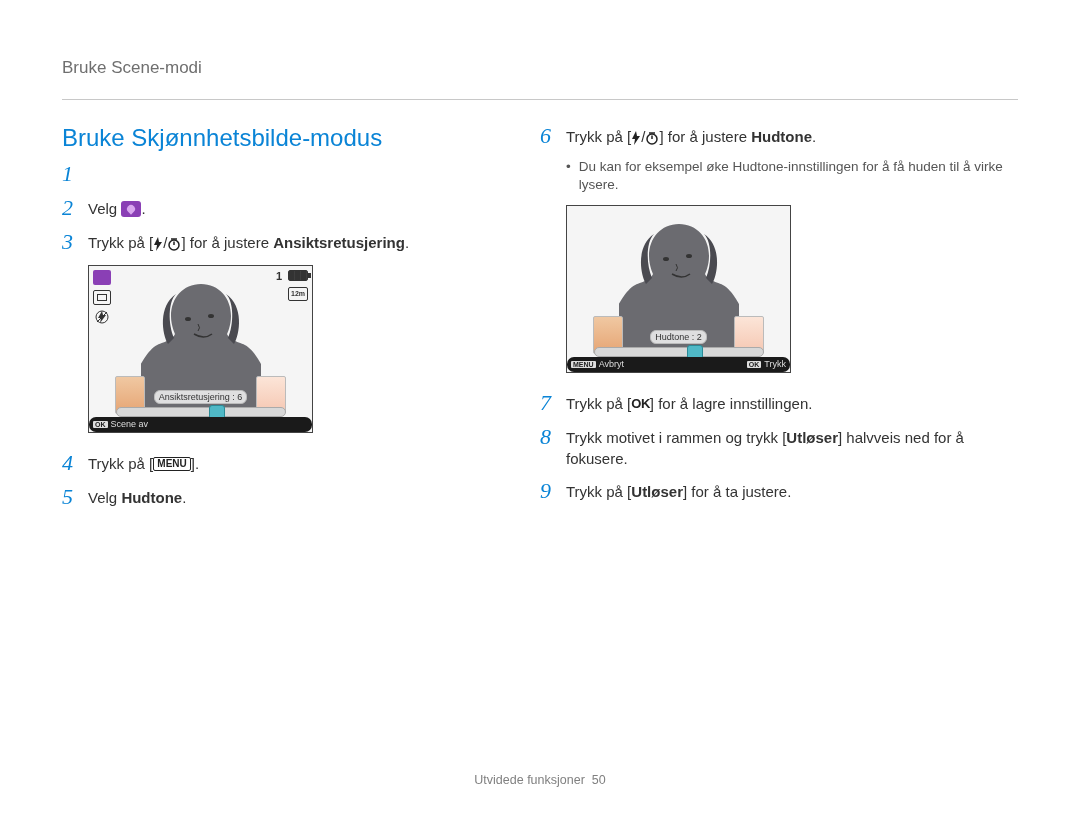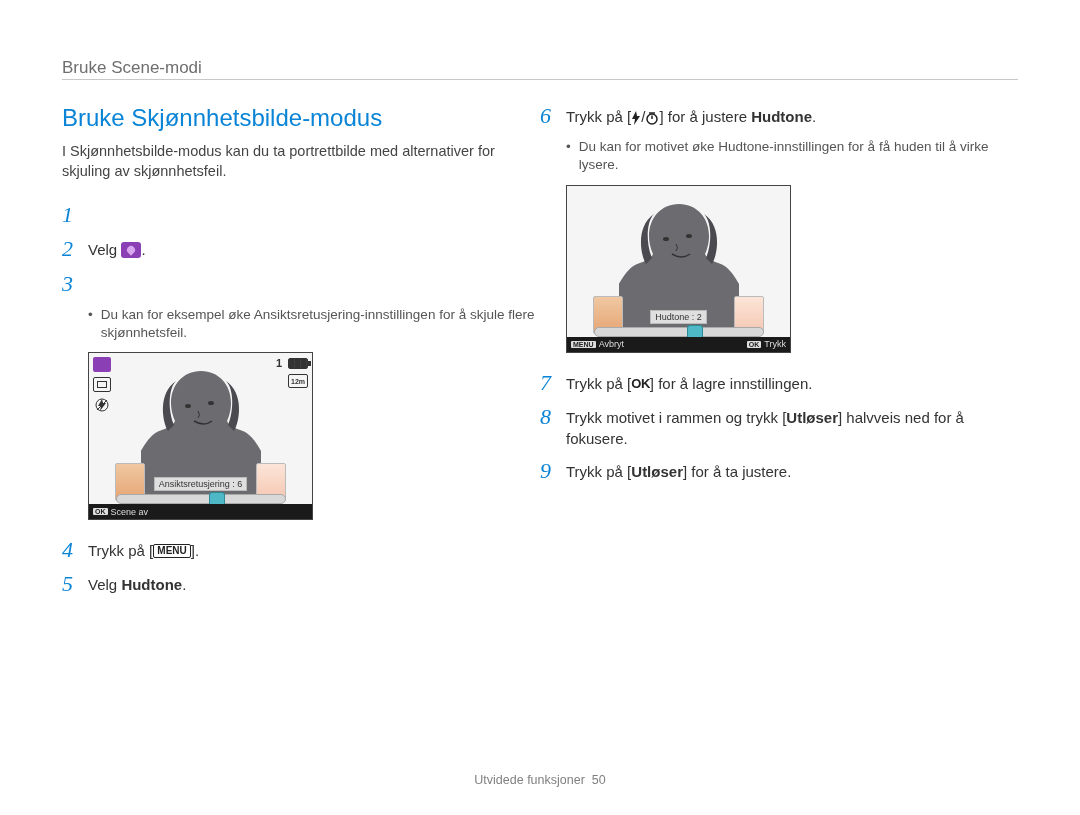--- a/index.html
+++ b/index.html
@@ -11,21 +11,21 @@
     position: relative;
     color: #333;
   }
   .page {
     padding: 58px 62px 0 62px;
   }
   .breadcrumb {
     color: #6f6f6f;
     font-size: 17px;
     font-weight: 400;
-    margin-bottom: 1px;
+    margin-bottom: 21px;
   }
   .divider {
     border: none;
     border-top: 1px solid #c8c8c8;
     margin-bottom: 24px;
   }
   .columns {
     display: flex;
   }
   .col {
@@ -213,21 +213,21 @@
     display: flex;
     flex-direction: column;
     align-items: center;
   }
   .slider-label-box {
     background: rgba(230,230,230,0.95);
     border: 1px solid #bbb;
     font-size: 9px;
     color: #333;
     padding: 1px 4px;
-    border-radius: 0;
+    border-radius: 6px;
     margin-bottom: 3px;
     white-space: nowrap;
   }
   .slider-track {
     width: 170px; height: 10px;
     background: #d8d8d8;
     border: 1px solid #aaa;
     border-radius: 5px;
     position: relative;
   }
@@ -258,20 +258,21 @@
 
   .screen-footer {
     position: absolute;
     left: 0; bottom: 0;
     width: 100%; height: 15px;
     background: #1a1a1a;
     display: flex;
     align-items: center;
     justify-content: space-between;
     padding: 0 4px;
+    border-radius: 7px;
   }
   .sf-left, .sf-right {
     display: flex; align-items: center; gap: 3px;
     color: #ddd; font-size: 9px;
   }
   .sf-badge {
     background: #ddd; color: #222;
     font-size: 7px; font-weight: 700;
     padding: 0 2px; border-radius: 1px;
   }
@@ -295,38 +296,43 @@
 <body>
 
 <div class="page">
   <div class="breadcrumb">Bruke Scene-modi</div>
   <hr class="divider">
 
   <div class="columns">
 
     <div class="col">
       <h1 class="title">Bruke Skjønnhetsbilde-modus</h1>
-      <p class="intro">I Skjønnhetsbilde-modus kan du ta portrettbilde med alternativer for skjuling av skjønnhetsfeil.</p>
 
       <div class="step">
         <div class="step-num">1</div>
       </div>
 
       <div class="step">
         <div class="step-num">2</div>
         <div class="step-body">
           <span>Velg </span><span class="inline-icon icon-purple"></span><span>.</span>
         </div>
       </div>
 
       <div class="step">
         <div class="step-num">3</div>
-      </div>
-      <div class="bullet">
-        <span>Du kan for eksempel øke Ansiktsretusjering-innstillingen for å skjule flere skjønnhetsfeil.</span>
+        <div class="step-body">
+          <span>Trykk på [</span><span class="icon-flash"><svg width="10" height="14" viewBox="0 0 10 14">
+                <polygon points="5,0 1,8 4,8 3,14 9,5 6,5" fill="#222"></polygon>
+              </svg></span><span>/</span><span class="icon-timer"><svg width="14" height="14" viewBox="0 0 14 14">
+                <circle cx="7" cy="8" r="5" fill="none" stroke="#222" stroke-width="1.5"></circle>
+                <line x1="7" y1="8" x2="7" y2="4.5" stroke="#222" stroke-width="1.5"></line>
+                <line x1="4" y1="2" x2="10" y2="2" stroke="#222" stroke-width="1.5"></line>
+              </svg></span><span>] for å justere </span><b>Ansiktsretusjering</b><span>.</span>
+        </div>
       </div>
 
       <div class="screen-wrap">
         <div class="screen">
           <div class="screen-icons-left">
             <div class="mini-icon mi-purple"></div>
             <div class="mini-icon mi-box"></div>
             <div class="mini-icon mi-noflash">
               <svg width="14" height="14" viewBox="0 0 14 14">
                   <polygon points="7,1 3,8 6,8 5,13 11,5 8,5" fill="#333"></polygon>
@@ -395,21 +401,21 @@
           <span>Trykk på [</span><span class="icon-flash"><svg width="10" height="14" viewBox="0 0 10 14">
                 <polygon points="5,0 1,8 4,8 3,14 9,5 6,5" fill="#222"></polygon>
               </svg></span><span>/</span><span class="icon-timer"><svg width="14" height="14" viewBox="0 0 14 14">
                 <circle cx="7" cy="8" r="5" fill="none" stroke="#222" stroke-width="1.5"></circle>
                 <line x1="7" y1="8" x2="7" y2="4.5" stroke="#222" stroke-width="1.5"></line>
                 <line x1="4" y1="2" x2="10" y2="2" stroke="#222" stroke-width="1.5"></line>
               </svg></span><span>] for å justere </span><b>Hudtone</b><span>.</span>
         </div>
       </div>
       <div class="bullet">
-        <span>Du kan for motivet øke Hudtone-innstillingen for å få huden til å virke lysere.</span>
+        <span>Du kan for eksempel øke Hudtone-innstillingen for å få huden til å virke lysere.</span>
       </div>
 
       <div class="screen-wrap">
         <div class="screen">
           <div class="silhouette">
             <svg viewBox="0 0 150 140">
               <path fill="#6b6b70" d="M75 10c-18 0-30 14-30 32 0 10 4 18 4 18-2 4-6 6-6 6-4 2-10 4-10 4-10 4-18 20-18 20v50h120v-50s-8-16-18-20c0 0-6-2-10-4 0 0-4-2-6-6 0 0 4-8 4-18 0-18-12-32-30-32z"></path>
               <path fill="#4a4a50" d="M50 20c-8 8-8 30-2 44l-6 6c-6-10-10-38 8-50z M100 20c8 8 8 30 2 44l6 6c6-10 10-38-8-50z"></path>
               <ellipse cx="62" cy="45" rx="3" ry="2" fill="#333"></ellipse>
               <ellipse cx="85" cy="42" rx="3" ry="2" fill="#333"></ellipse>

